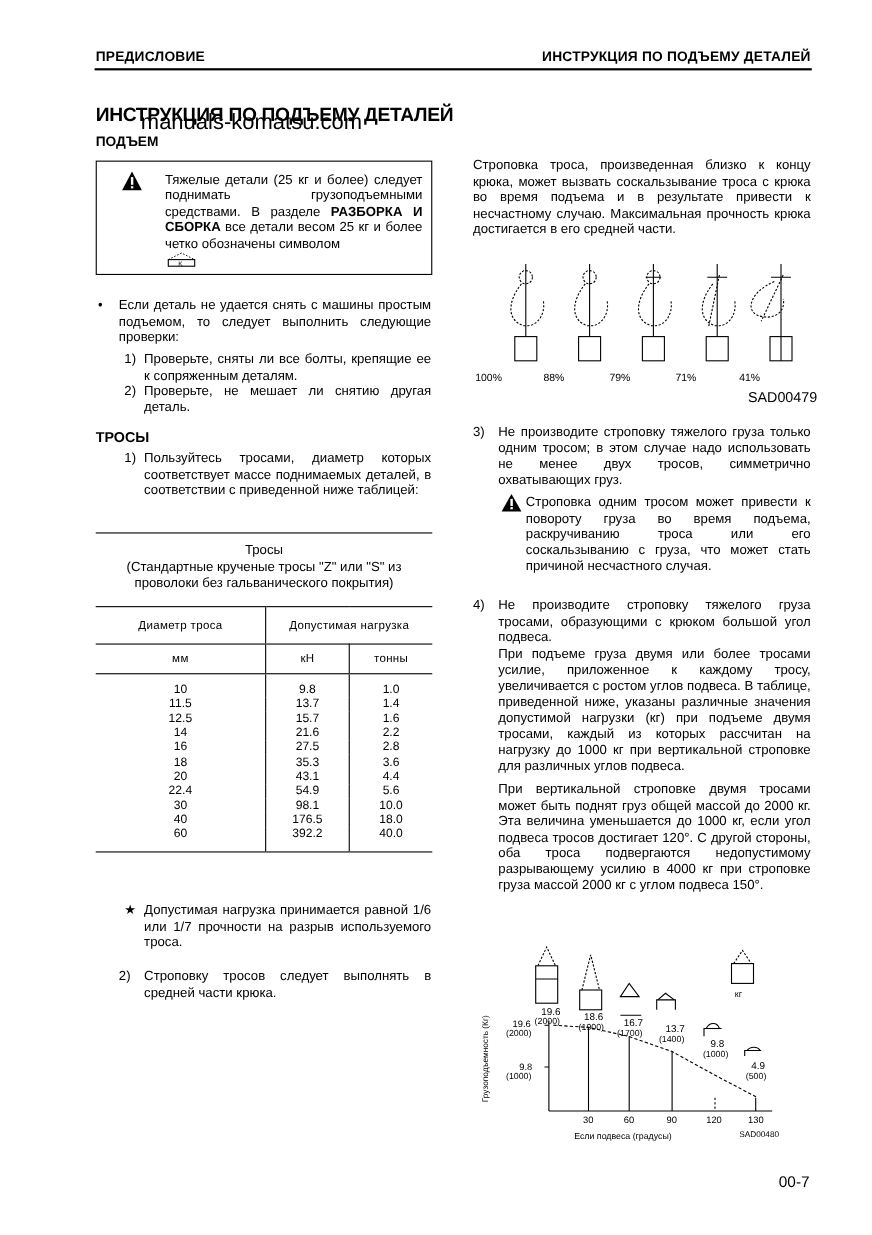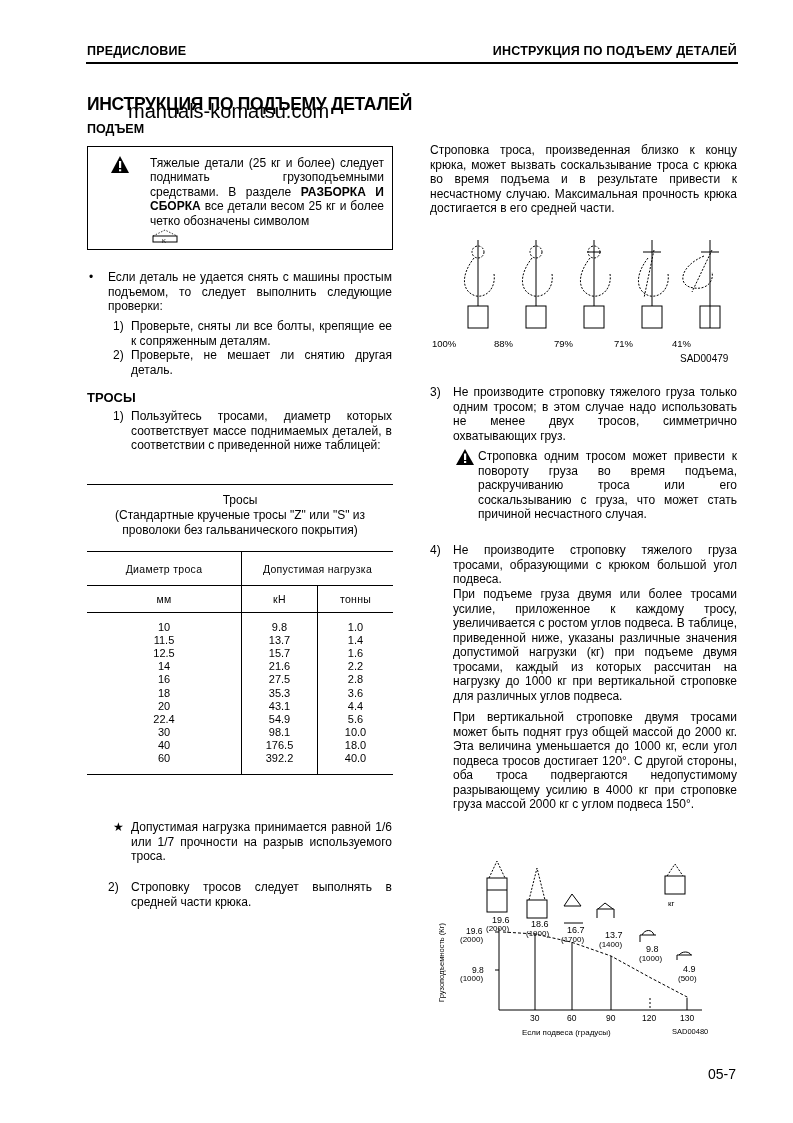--- a/index.html
+++ b/index.html
@@ -205,21 +205,21 @@
         <path d="M4 20 C-20 30,-24 50,-6 52 C8 54,14 44,12 36" stroke-dasharray="2,1.5"></path>
         <rect x="0" y="70" width="20" height="22"></rect>
       </g>
     </g>
   </svg>
   <div class="diag-label" style="left:-8px;top:102px;">100%</div>
   <div class="diag-label" style="left:54px;top:102px;">88%</div>
   <div class="diag-label" style="left:114px;top:102px;">79%</div>
   <div class="diag-label" style="left:174px;top:102px;">71%</div>
   <div class="diag-label" style="left:232px;top:102px;">41%</div>
-  <div class="diag-label" style="left:240px;top:117px;font-size:10px;">SAD00479</div>
+  <div class="diag-label" style="left:240px;top:117px;font-size:13px;">SAD00479</div>
 </div>
 
 <div class="para" style="left:430px;top:385px;">3)</div>
 <div class="para" style="left:453px;top:385px;width:284px;">Не производите строповку тяжелого груза только одним тросом; в этом случае надо использовать не менее двух тросов, симметрично охватывающих груз.</div>
 <svg style="position:absolute;left:455px;top:448px;" width="20" height="18" viewBox="0 0 20 18">
   <path d="M10 1 L19 17 L1 17 Z" fill="#000"></path>
   <rect x="9" y="5.5" width="2.2" height="6.5" fill="#fff"></rect>
   <rect x="9" y="13" width="2.2" height="2" fill="#fff"></rect>
 </svg>
 <div class="para" style="left:478px;top:449px;width:259px;">Строповка одним тросом может привести к повороту груза во время подъема, раскручиванию троса или его соскальзыванию с груза, что может стать причиной несчастного случая.</div>
@@ -284,13 +284,13 @@
   <div class="diag-label" style="left:90px;top:165px;font-size:8.5px;">30</div>
   <div class="diag-label" style="left:127px;top:165px;font-size:8.5px;">60</div>
   <div class="diag-label" style="left:166px;top:165px;font-size:8.5px;">90</div>
   <div class="diag-label" style="left:202px;top:165px;font-size:8.5px;">120</div>
   <div class="diag-label" style="left:240px;top:165px;font-size:8.5px;">130</div>
   <div class="diag-label" style="left:82px;top:180px;font-size:8px;">Если подвеса (градусы)</div>
   <div class="diag-label" style="left:232px;top:179px;font-size:7.5px;">SAD00480</div>
   <div class="diag-label" style="left:-38px;top:110px;font-size:7.5px;transform:rotate(-90deg);white-space:nowrap;">Грузоподъемность (Кг)</div>
 </div>
 
-<div class="pagenum">05-7</div>
+<div class="pagenum">00-7</div>
 
 </body></html>

